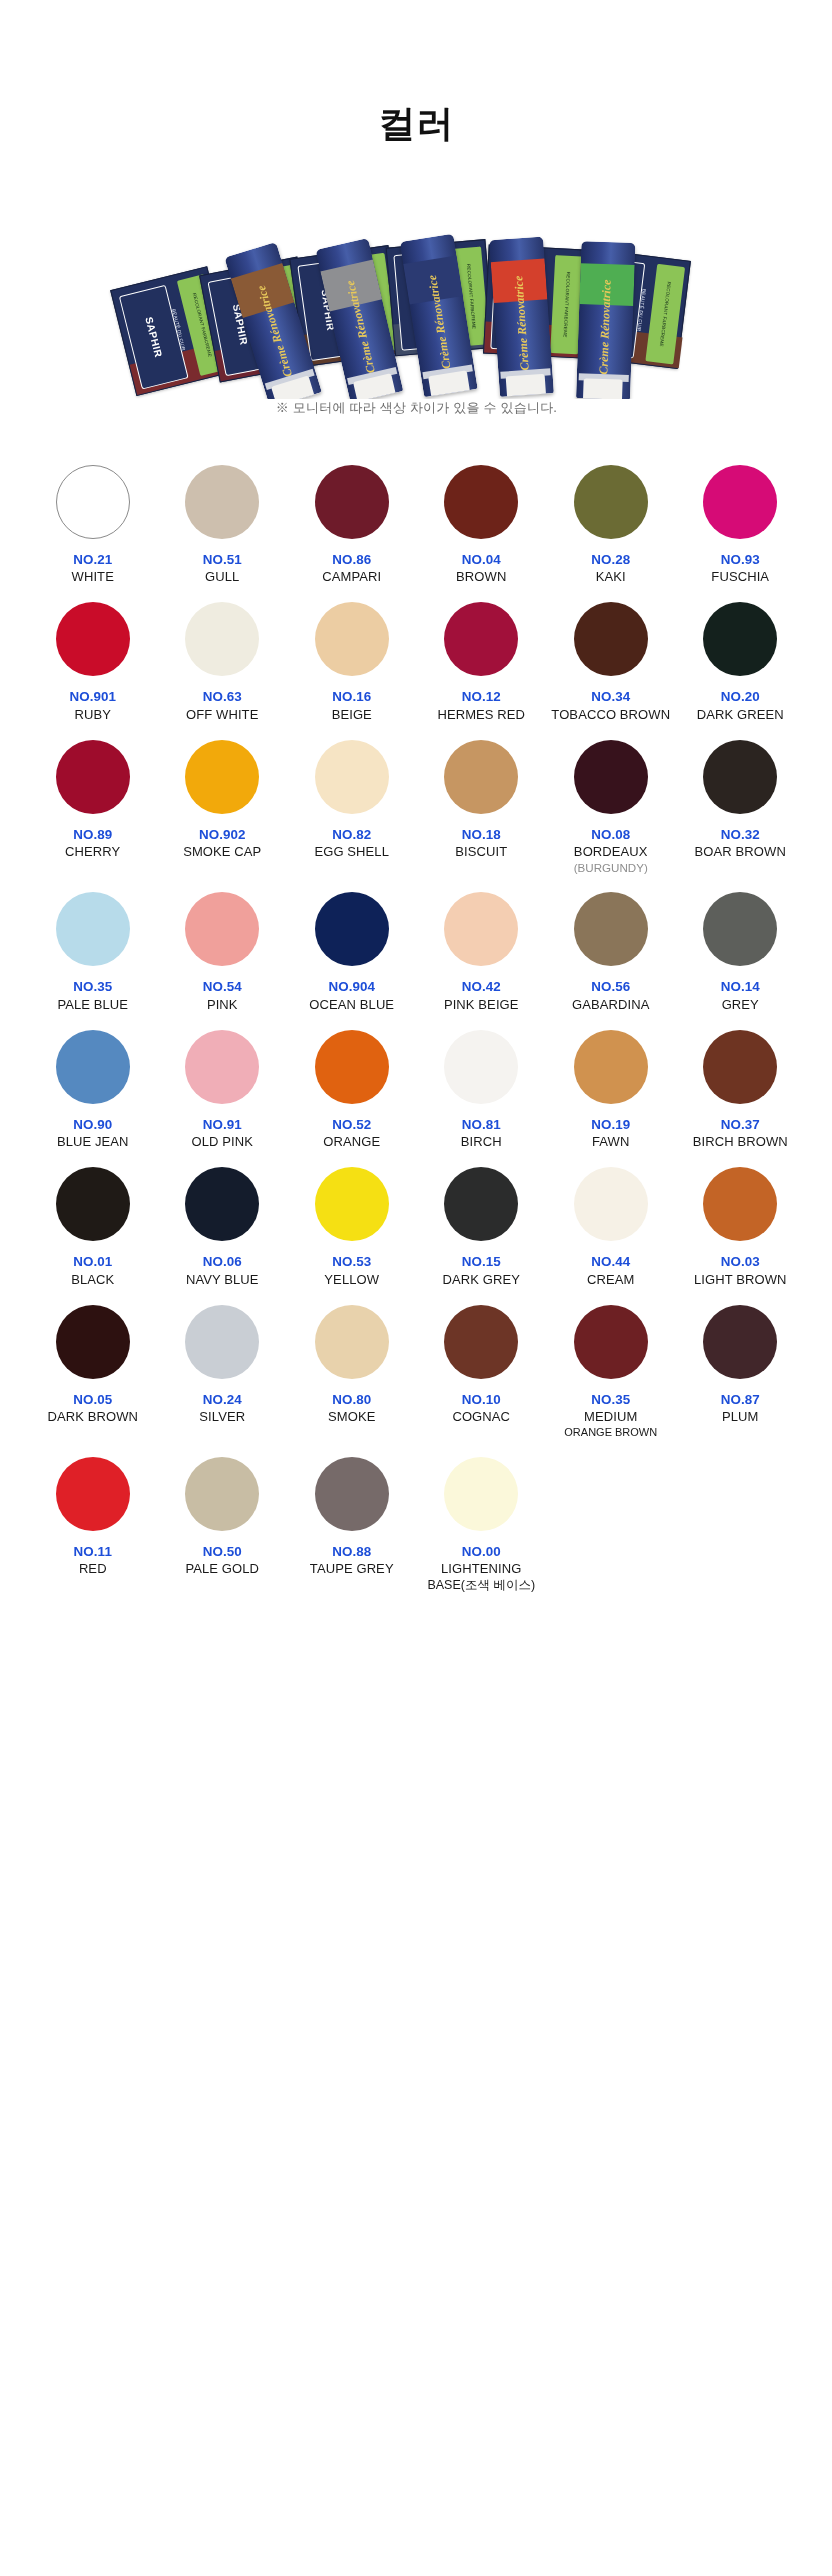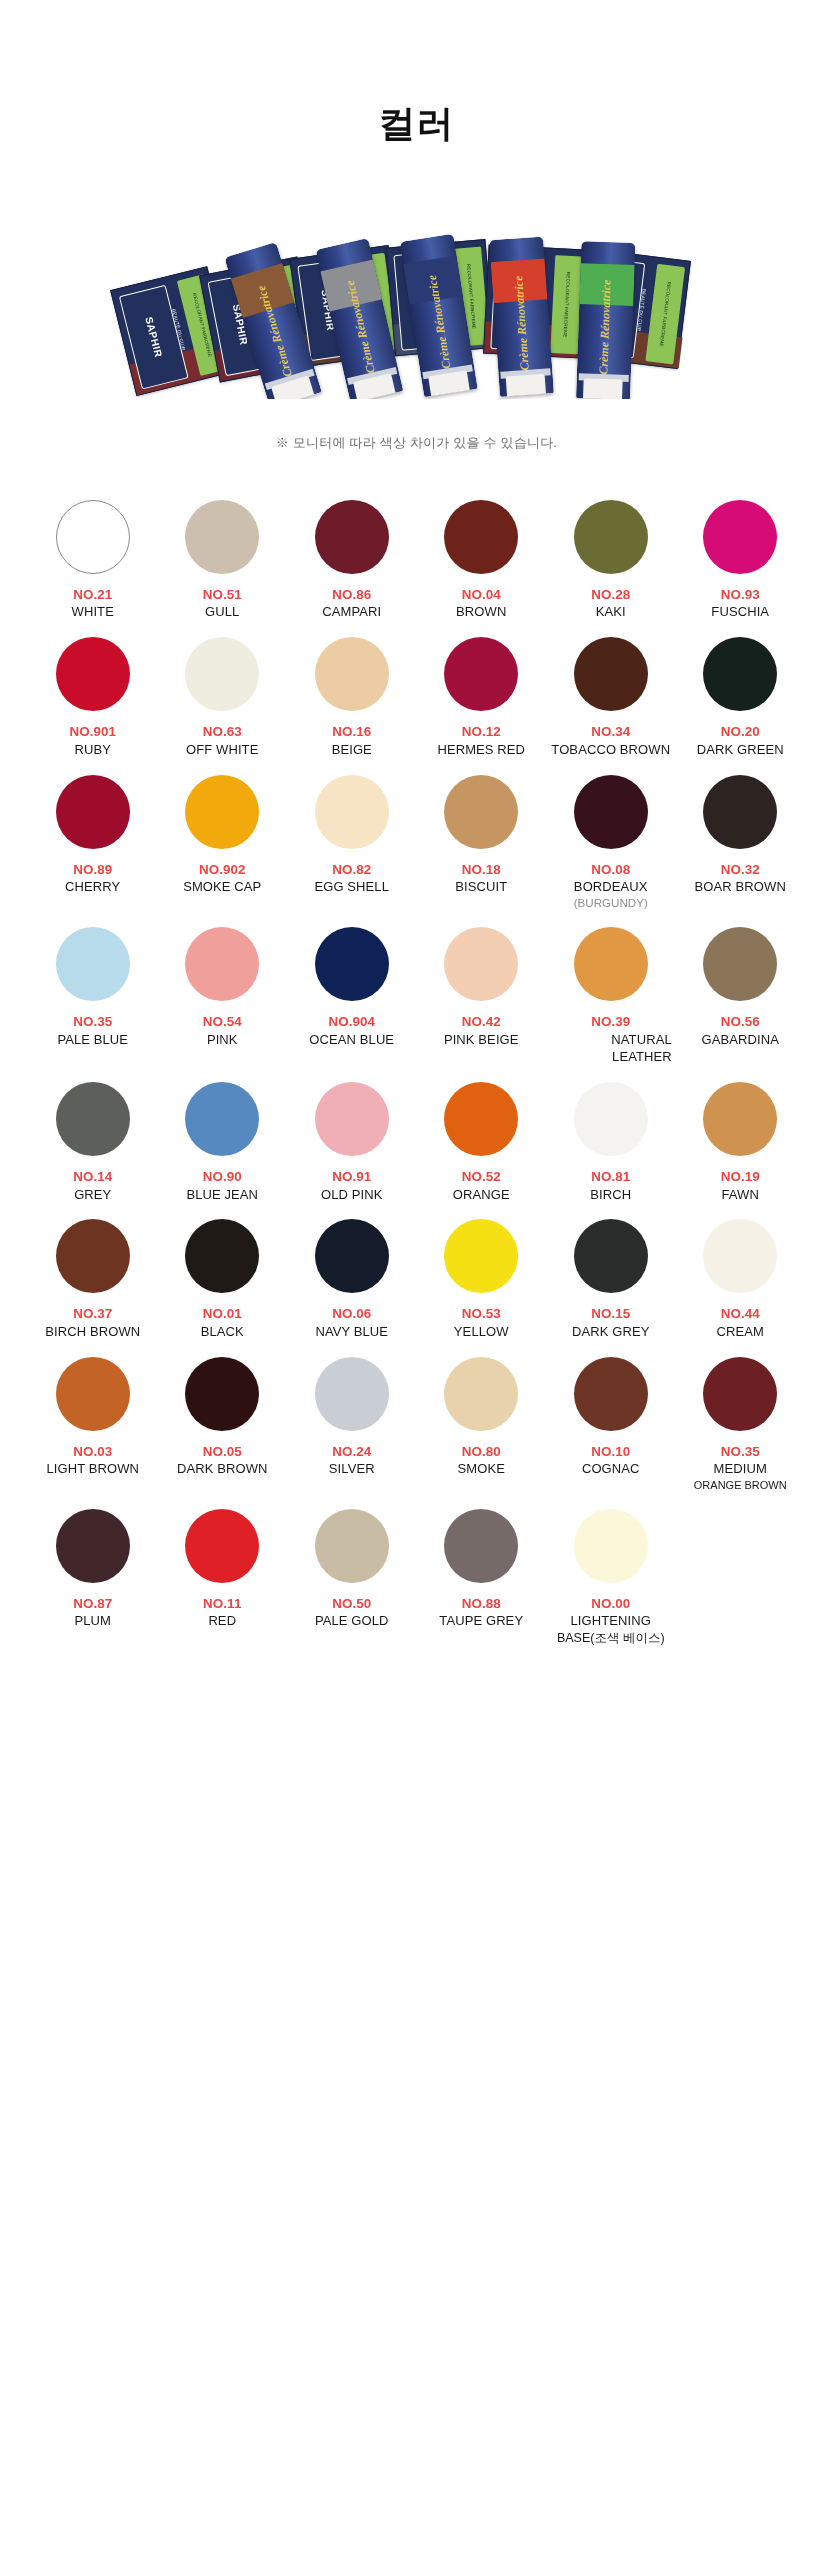--- a/index.html
+++ b/index.html
@@ -150,21 +150,20 @@
   .tube .cuff {
     position: absolute;
     left: 1.9px; bottom: 18.5px;
     width: 50px; height: 6.5px;
     background: #cfd3dd;
   }
 
   
   .disclaimer {
     text-align: center;
-    margin-top: 35px;
     font-size: 13px;
     color: #6d6d6d;
     letter-spacing: 0.2px;
   }
 
   
   .swatch-grid {
     margin: 48px auto 0 auto;
     width: 777px;
     display: grid;
@@ -182,21 +181,21 @@
     height: 74px;
     border-radius: 50%;
     margin-bottom: 12px;
   }
   .swatch-dot.outlined {
     border: 0.9px solid #8a8a8a;
   }
   .swatch-code {
     font-size: 13.4px;
     font-weight: 700;
-    color: #ef4444;
+    color: #1d4ed8;
     line-height: 1.32;
     letter-spacing: 0.1px;
     text-align: center;
   }
   .swatch-name {
     font-size: 13px;
     font-weight: 400;
     color: #1a1a1a;
     line-height: 1.32;
     text-align: right;
@@ -442,25 +441,20 @@
         <div class="swatch-dot" style="background: rgb(14, 34, 88);"></div>
         <div class="swatch-code">NO.904</div>
         <div class="swatch-name">OCEAN BLUE</div>
       </div>
       <div class="swatch-cell">
         <div class="swatch-dot" style="background: rgb(244, 206, 178);"></div>
         <div class="swatch-code">NO.42</div>
         <div class="swatch-name">PINK BEIGE</div>
       </div>
       <div class="swatch-cell">
-        <div class="swatch-dot" style="background: rgb(224, 153, 66);"></div>
-        <div class="swatch-code">NO.39</div>
-        <div class="swatch-name">NATURAL LEATHER</div>
-      </div>
-      <div class="swatch-cell">
         <div class="swatch-dot" style="background: rgb(138, 117, 89);"></div>
         <div class="swatch-code">NO.56</div>
         <div class="swatch-name">GABARDINA</div>
       </div>
       <div class="swatch-cell">
         <div class="swatch-dot" style="background: rgb(93, 95, 91);"></div>
         <div class="swatch-code">NO.14</div>
         <div class="swatch-name">GREY</div>
       </div>
       <div class="swatch-cell">

